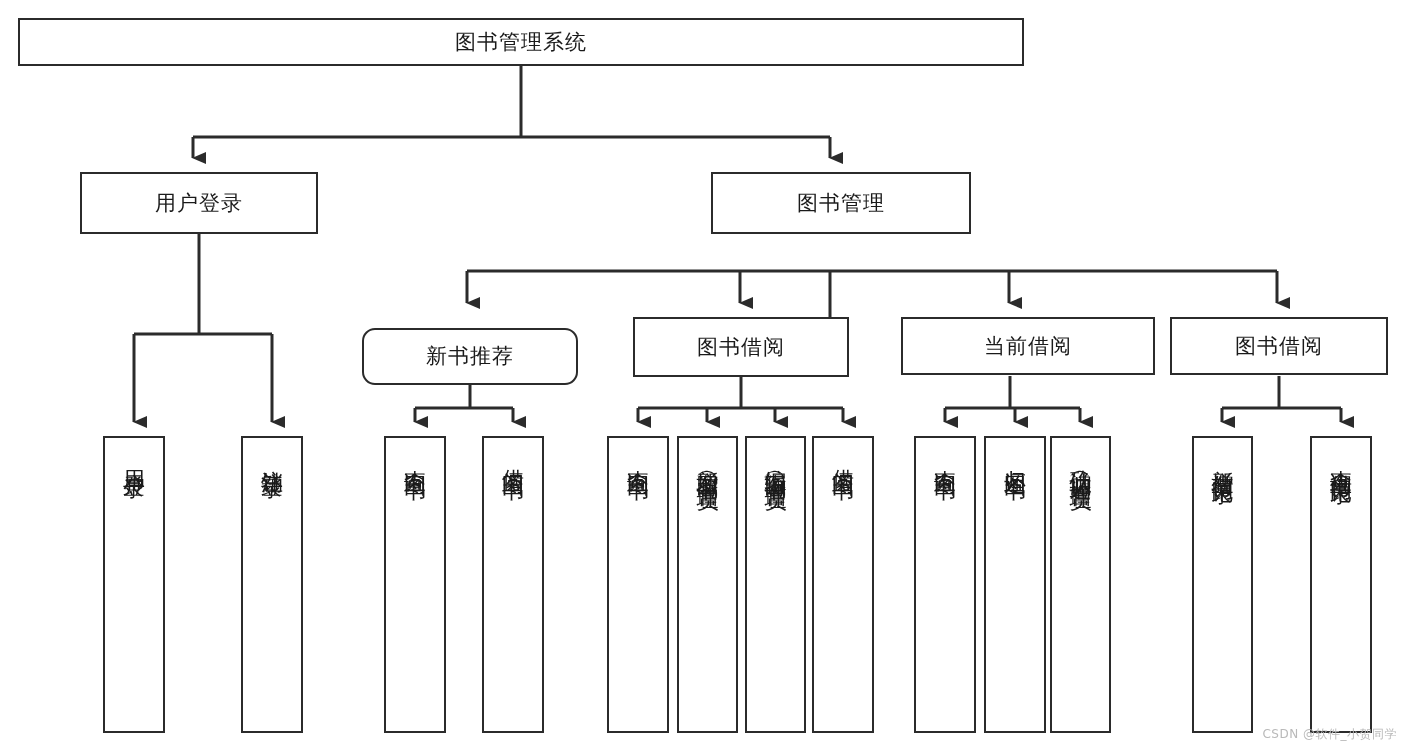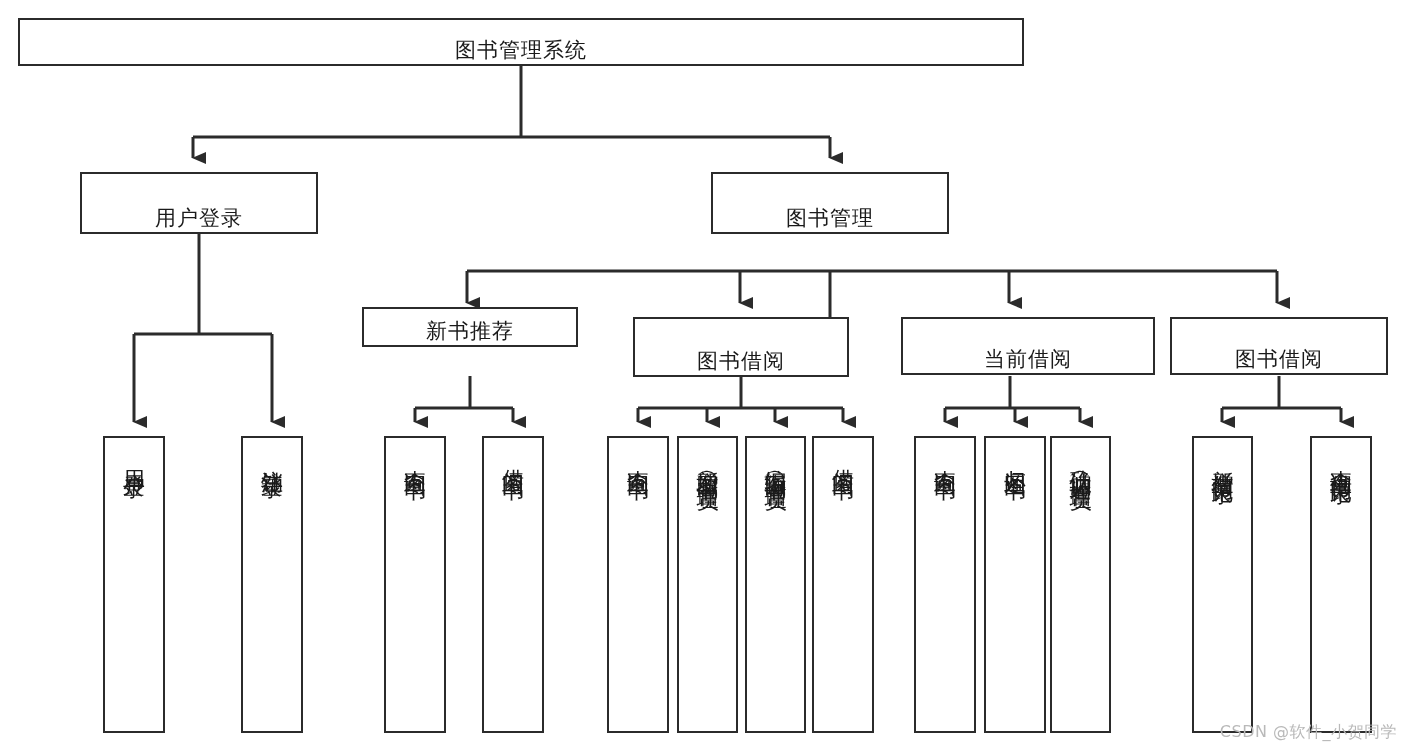--- a/index.html
+++ b/index.html
@@ -11,21 +11,21 @@
   }
   #stage{position:relative;width:1405px;height:747px;}
   svg.edges{position:absolute;left:0;top:0;width:1405px;height:747px;}
 
   .node{
     position:absolute;
     box-sizing:border-box;
     background:#ffffff;
     border:2px solid #2b2b2b;
     display:flex;
-    align-items:flex-end;
+    align-items:center;
     justify-content:center;
     color:#1a1a1a;
   }
   .node .lbl{
     display:block;
     text-align:center;
     line-height:1.28;
     white-space:pre;
   }
   .node.h .lbl{font-size:21px;letter-spacing:1px;}
@@ -38,21 +38,21 @@
   .node.v .lbl{
     writing-mode:vertical-rl;
     text-orientation:upright;
     font-size:22px;
     letter-spacing:3px;
     line-height:1;
   }
   .watermark{
     position:absolute;
     right:8px;bottom:4px;
-    font-size:16px;
+    font-size:12px;
     color:#b9b9b9;
     letter-spacing:0.5px;
     white-space:pre;
   }
 </style>
 </head>
 <body>
 
 <div id="stage">
 
@@ -106,25 +106,25 @@
     </g>
   </svg>
 
   <div class="node root" style="left:18px;top:18px;width:1006px;height:48px;">
     <span class="lbl">图书管理系统</span>
   </div>
 
   <div class="node h" style="left:80px;top:172px;width:238px;height:62px;">
     <span class="lbl">用户登录</span>
   </div>
-  <div class="node h" style="left:711px;top:172px;width:238px;height:62px;">
+  <div class="node h" style="left:711px;top:172px;width:260px;height:62px;">
     <span class="lbl">图书管理</span>
   </div>
 
-  <div class="node h" style="left:362px;top:307px;width:216px;height:40px;">
+  <div class="node h" style="left:362px;top:328px;width:216px;height:57px;border-radius:13px;">
     <span class="lbl">新书推荐</span>
   </div>
   <div class="node h" style="left:633px;top:317px;width:216px;height:60px;">
     <span class="lbl">图书借阅</span>
   </div>
   <div class="node h" style="left:901px;top:317px;width:254px;height:58px;">
     <span class="lbl">当前借阅</span>
   </div>
   <div class="node h" style="left:1170px;top:317px;width:218px;height:58px;">
     <span class="lbl">图书借阅</span>

